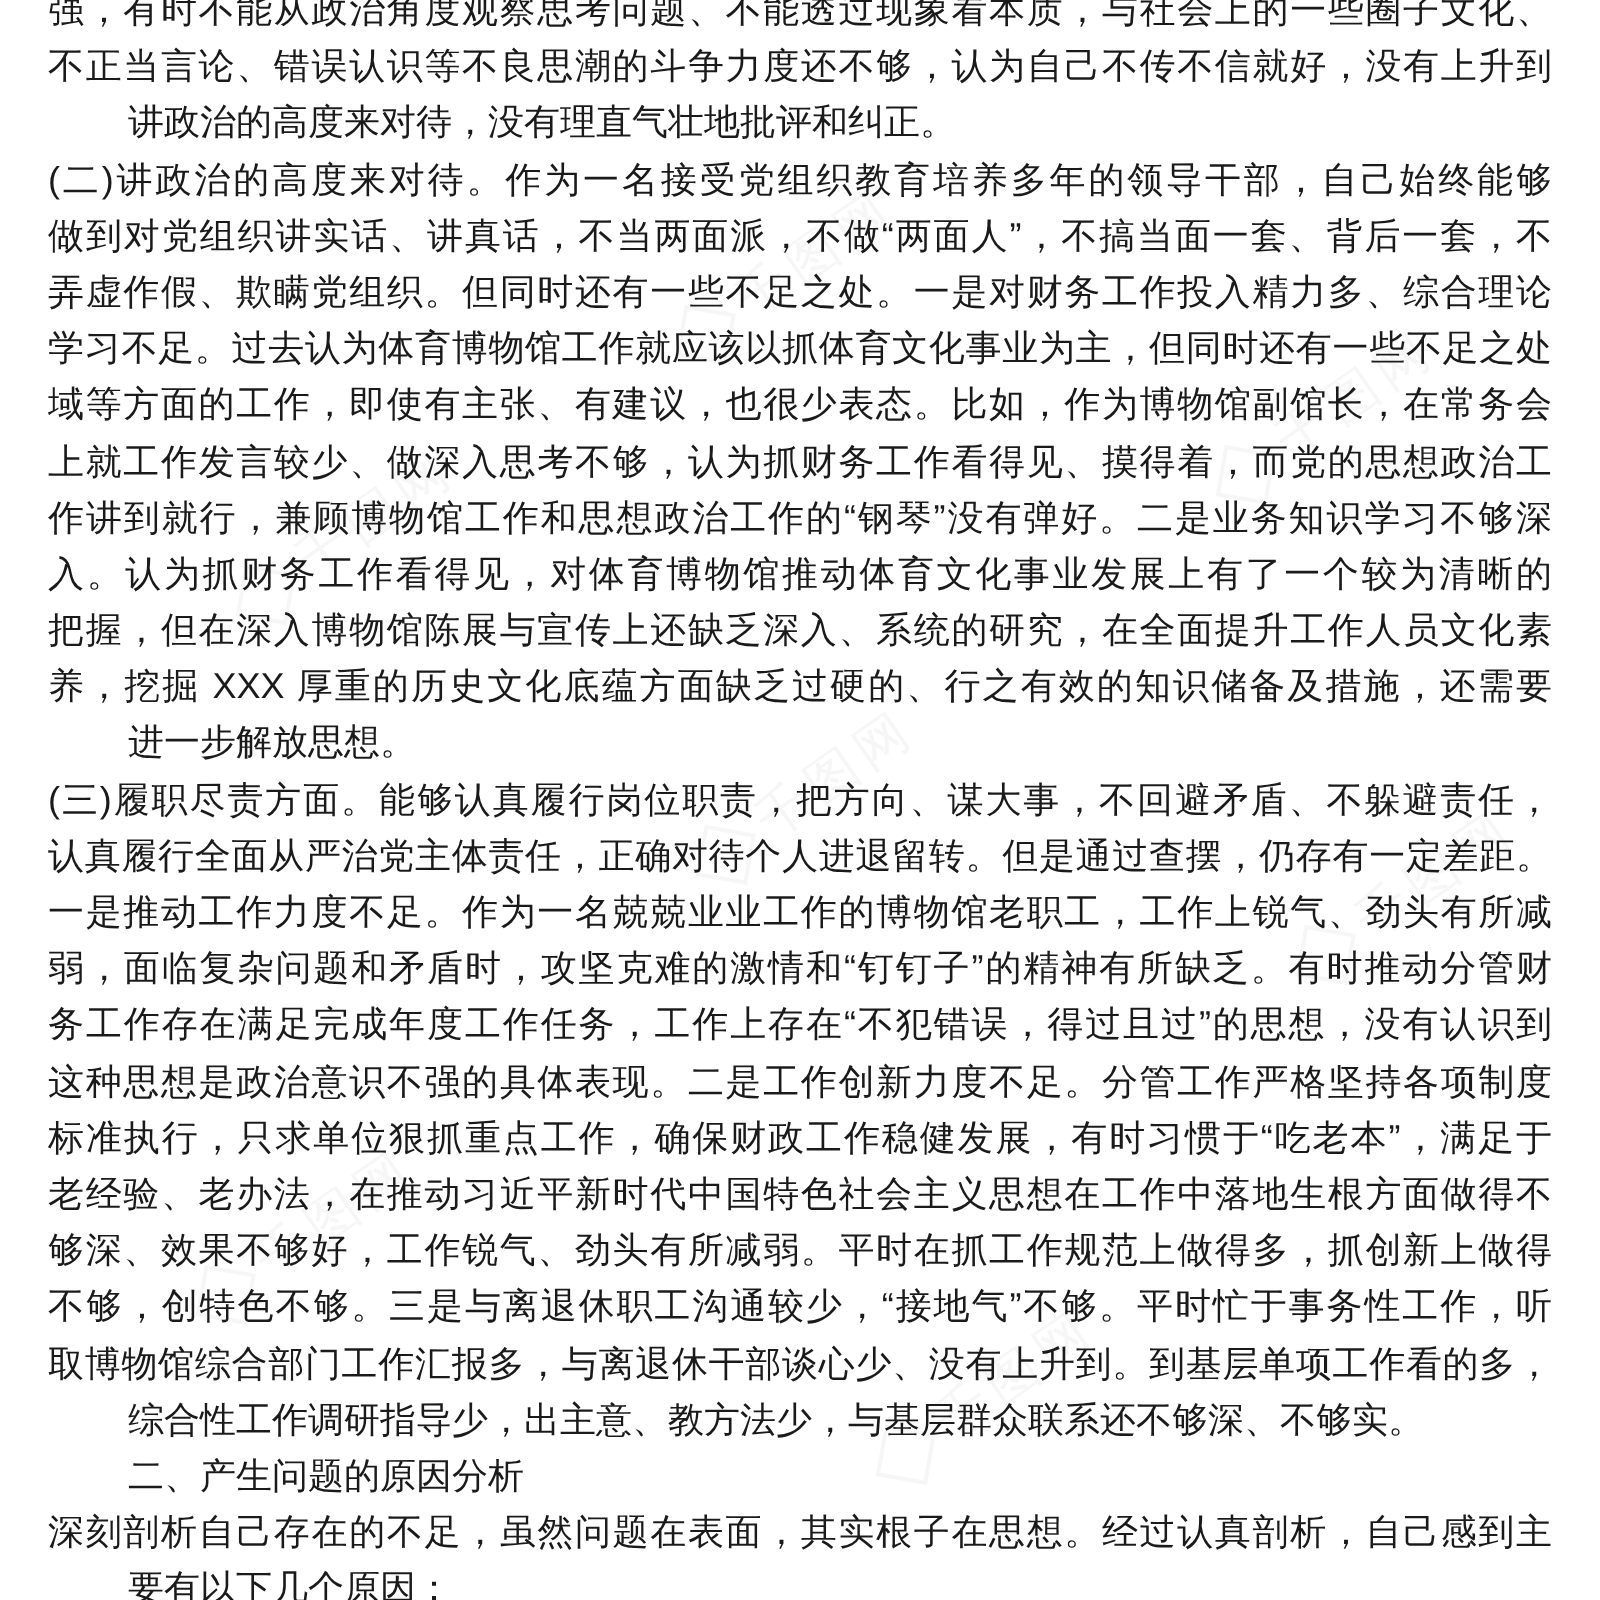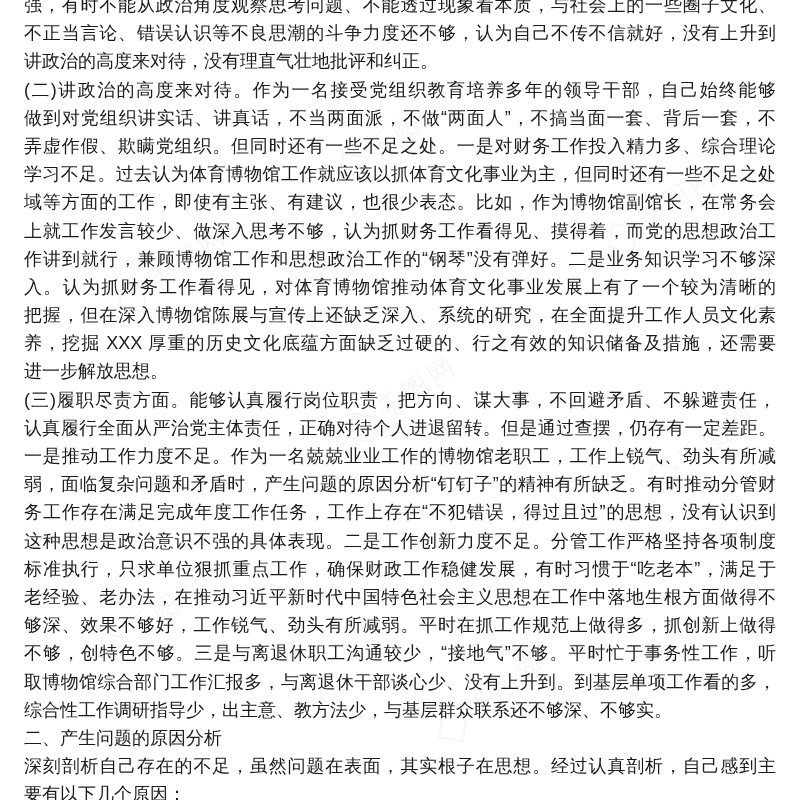--- a/index.html
+++ b/index.html
@@ -33,20 +33,21 @@
     z-index: 2;
   }
   .text-line {
     height: 28.2px;
     overflow: hidden;
     text-align: justify;
     text-align-last: justify;
   }
   .text-line.short {
     text-align-last: left;
+    margin-left: 40px;
   }
   
   .wm {
     position: absolute;
     z-index: 1;
     color: #8a8a8a;
     opacity: 0.07;
     transform: rotate(-35deg);
     font-size: 26px;
     letter-spacing: 4px;
@@ -95,21 +96,21 @@
       <div class="text-line">域等方面的工作，即使有主张、有建议，也很少表态。比如，作为博物馆副馆长，在常务会</div>
       <div class="text-line">上就工作发言较少、做深入思考不够，认为抓财务工作看得见、摸得着，而党的思想政治工</div>
       <div class="text-line">作讲到就行，兼顾博物馆工作和思想政治工作的“钢琴”没有弹好。二是业务知识学习不够深</div>
       <div class="text-line">入。认为抓财务工作看得见，对体育博物馆推动体育文化事业发展上有了一个较为清晰的</div>
       <div class="text-line">把握，但在深入博物馆陈展与宣传上还缺乏深入、系统的研究，在全面提升工作人员文化素</div>
       <div class="text-line">养，挖掘 XXX 厚重的历史文化底蕴方面缺乏过硬的、行之有效的知识储备及措施，还需要</div>
       <div class="text-line short">进一步解放思想。</div>
       <div class="text-line">(三)履职尽责方面。能够认真履行岗位职责，把方向、谋大事，不回避矛盾、不躲避责任，</div>
       <div class="text-line">认真履行全面从严治党主体责任，正确对待个人进退留转。但是通过查摆，仍存有一定差距。</div>
       <div class="text-line">一是推动工作力度不足。作为一名兢兢业业工作的博物馆老职工，工作上锐气、劲头有所减</div>
-      <div class="text-line">弱，面临复杂问题和矛盾时，产生问题的原因分析“钉钉子”的精神有所缺乏。有时推动分管财</div>
+      <div class="text-line">弱，面临复杂问题和矛盾时，攻坚克难的激情和“钉钉子”的精神有所缺乏。有时推动分管财</div>
       <div class="text-line">务工作存在满足完成年度工作任务，工作上存在“不犯错误，得过且过”的思想，没有认识到</div>
       <div class="text-line">这种思想是政治意识不强的具体表现。二是工作创新力度不足。分管工作严格坚持各项制度</div>
       <div class="text-line">标准执行，只求单位狠抓重点工作，确保财政工作稳健发展，有时习惯于“吃老本”，满足于</div>
       <div class="text-line">老经验、老办法，在推动习近平新时代中国特色社会主义思想在工作中落地生根方面做得不</div>
       <div class="text-line">够深、效果不够好，工作锐气、劲头有所减弱。平时在抓工作规范上做得多，抓创新上做得</div>
       <div class="text-line">不够，创特色不够。三是与离退休职工沟通较少，“接地气”不够。平时忙于事务性工作，听</div>
       <div class="text-line">取博物馆综合部门工作汇报多，与离退休干部谈心少、没有上升到。到基层单项工作看的多，</div>
       <div class="text-line short">综合性工作调研指导少，出主意、教方法少，与基层群众联系还不够深、不够实。</div>
       <div class="text-line short">二、产生问题的原因分析</div>
       <div class="text-line">深刻剖析自己存在的不足，虽然问题在表面，其实根子在思想。经过认真剖析，自己感到主</div>

